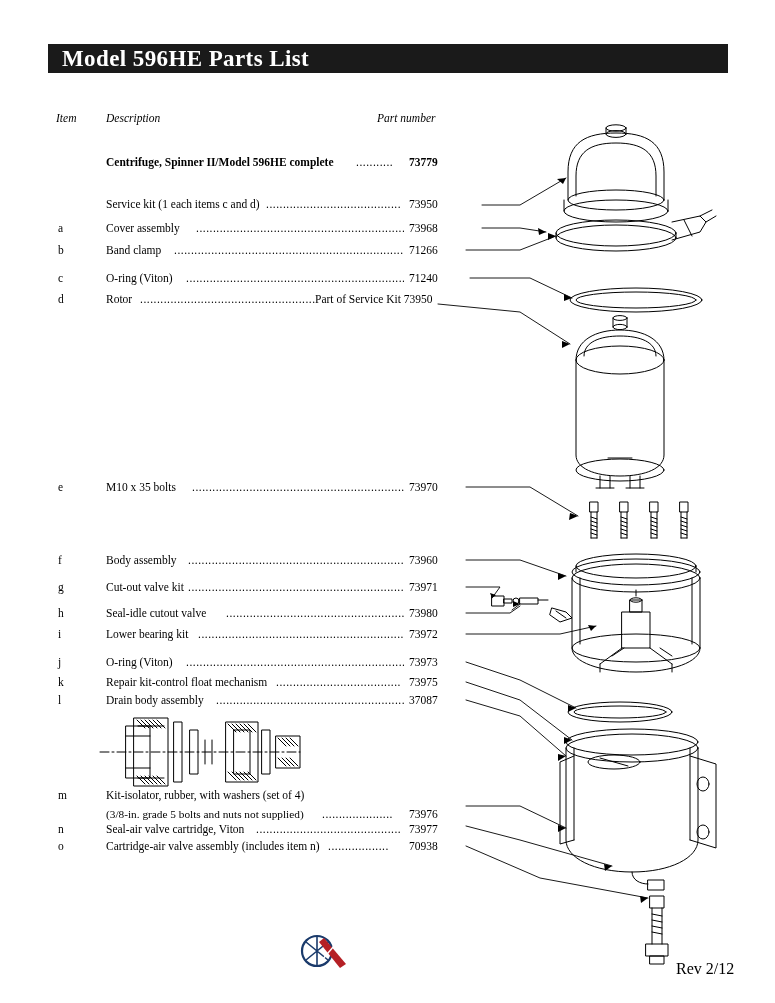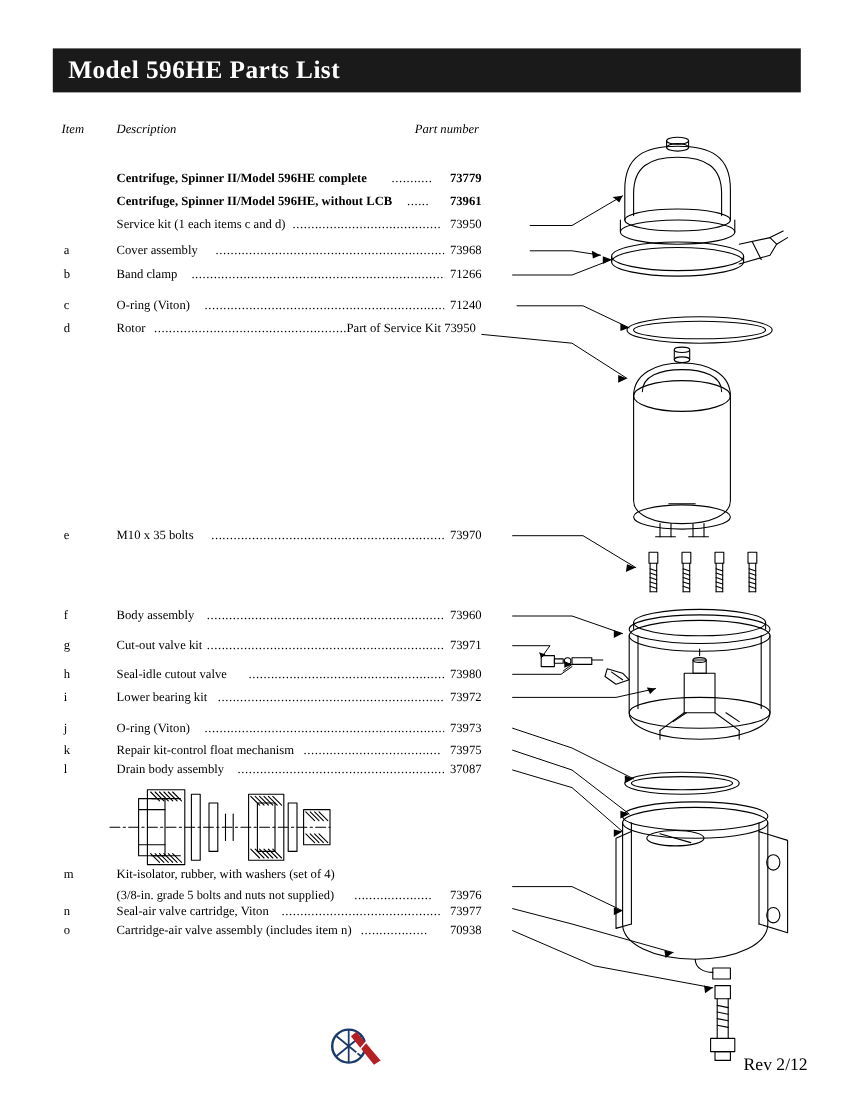--- a/index.html
+++ b/index.html
@@ -19,21 +19,21 @@
     position: absolute;
     inset: 0;
   }
 
   
   .title-bar {
     position: absolute;
     left: 48px;
     top: 44px;
     width: 680px;
-    height: 40px;
+    height: 29px;
     background: #1a1a1a;
     display: flex;
     align-items: center;
   }
   .title-bar .title-text {
     color: #ffffff;
     font-family: "Liberation Serif", serif;
     font-weight: bold;
     font-size: 23px;
     letter-spacing: 0.4px;
@@ -150,27 +150,20 @@
       <span class="h-part">Part number</span>
     </div>
   </div>
 
 
   <div class="group" style="top:156px;">
     <div class="prow bold">
       <span class="desc">Centrifuge, Spinner II/Model 596HE complete</span>
       <span class="dots" style="left:316px; width:48px;">...........</span>
       <span class="pn" style="left:369px;">73779</span>
-    </div>
-  </div>
-  <div class="group" style="top:177px;">
-    <div class="prow bold">
-      <span class="desc">Centrifuge, Spinner II/Model 596HE, without LCB</span>
-      <span class="dots" style="left:330px; width:34px;">......</span>
-      <span class="pn" style="left:369px;">73961</span>
     </div>
   </div>
   <div class="group" style="top:198px;">
     <div class="prow">
       <span class="desc">Service kit (1 each items c and d)</span>
       <span class="dots" style="left:226px; width:138px;">........................................</span>
       <span class="pn" style="left:369px;">73950</span>
     </div>
   </div>
 

